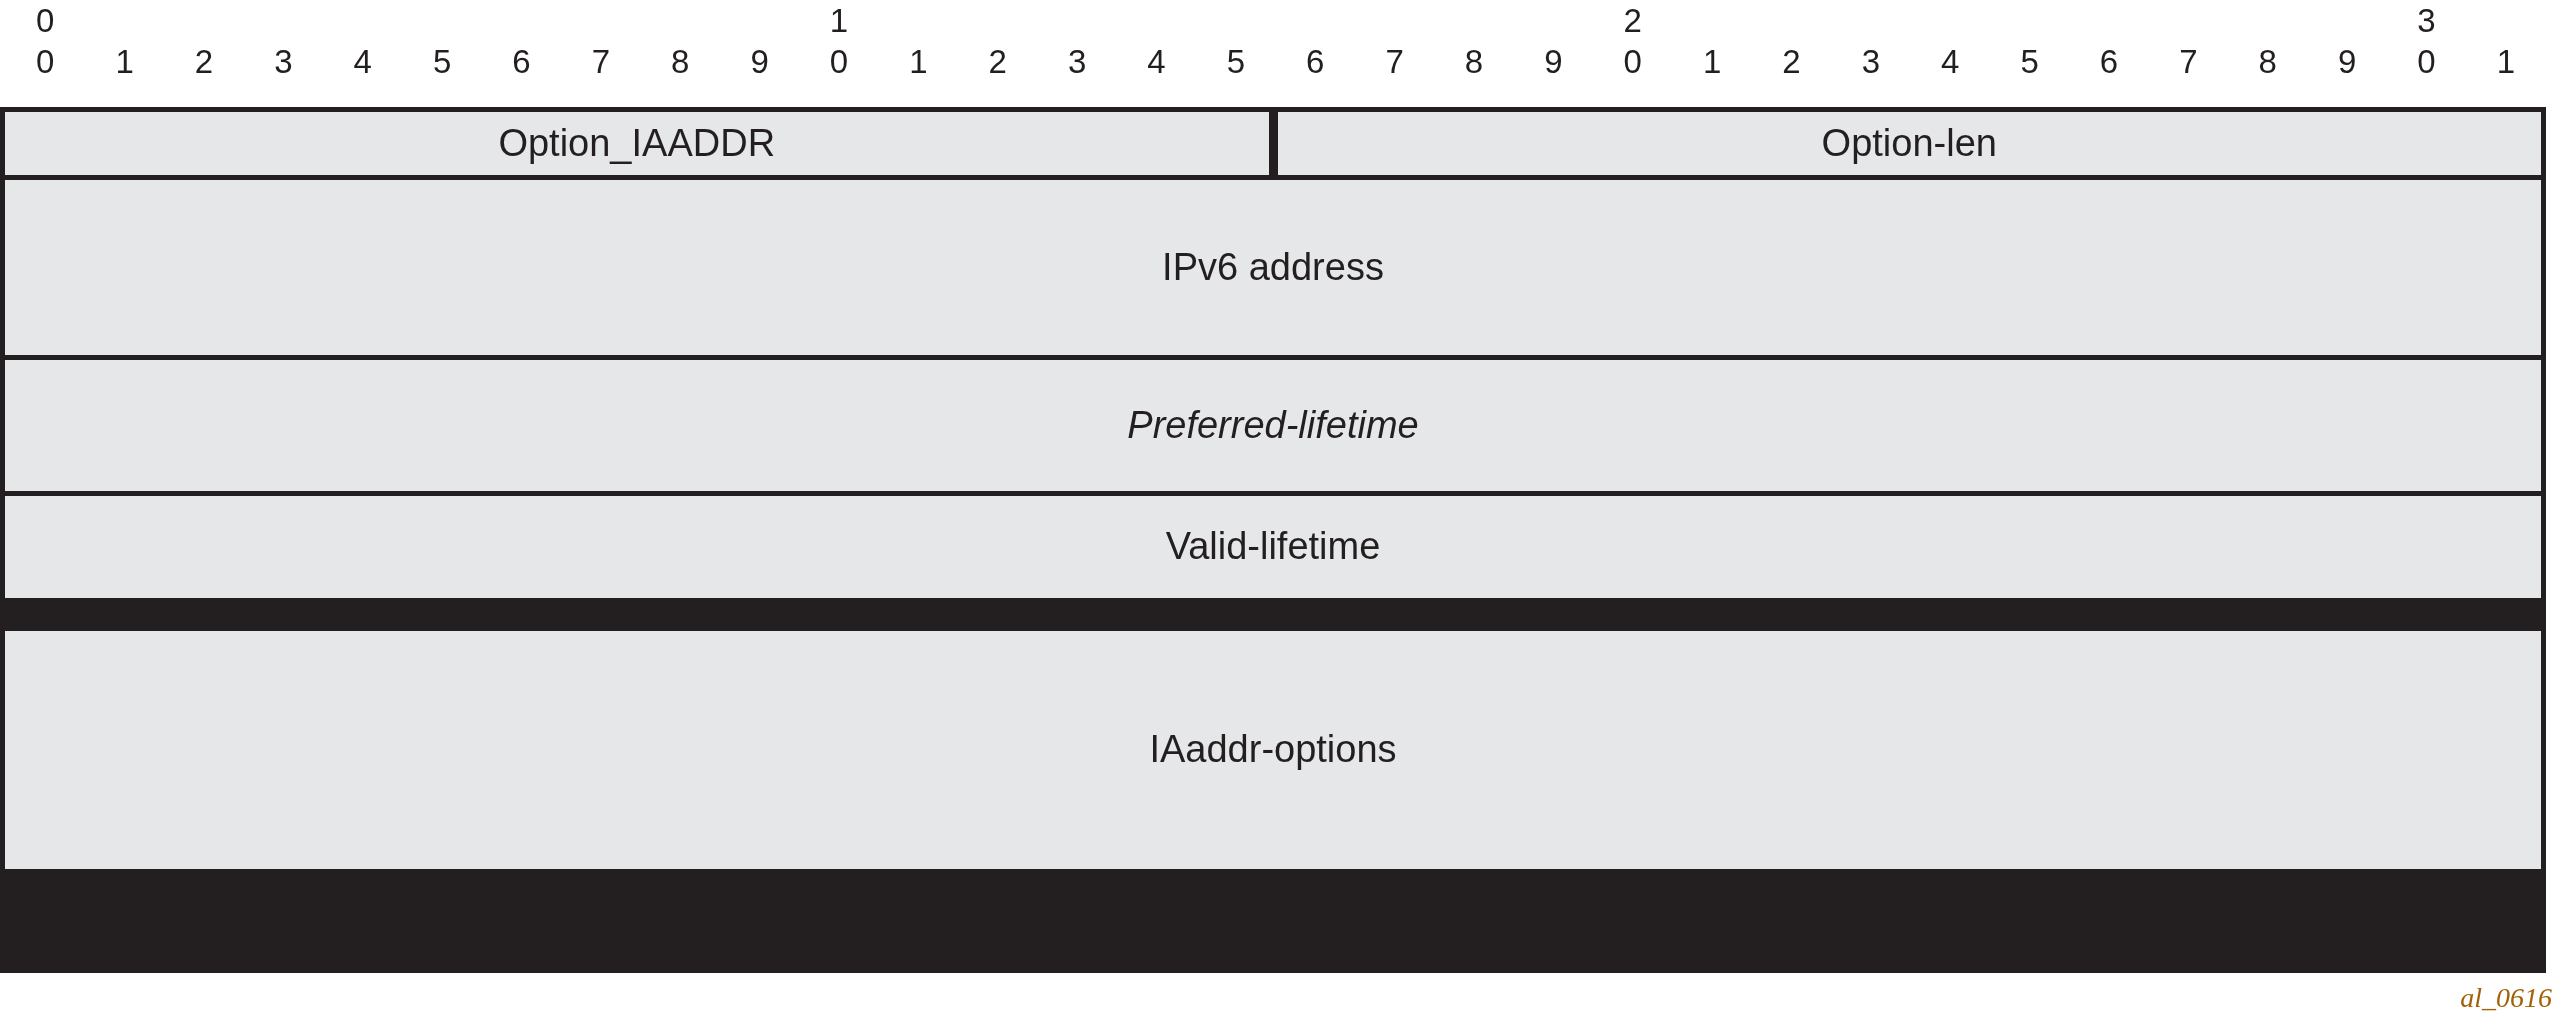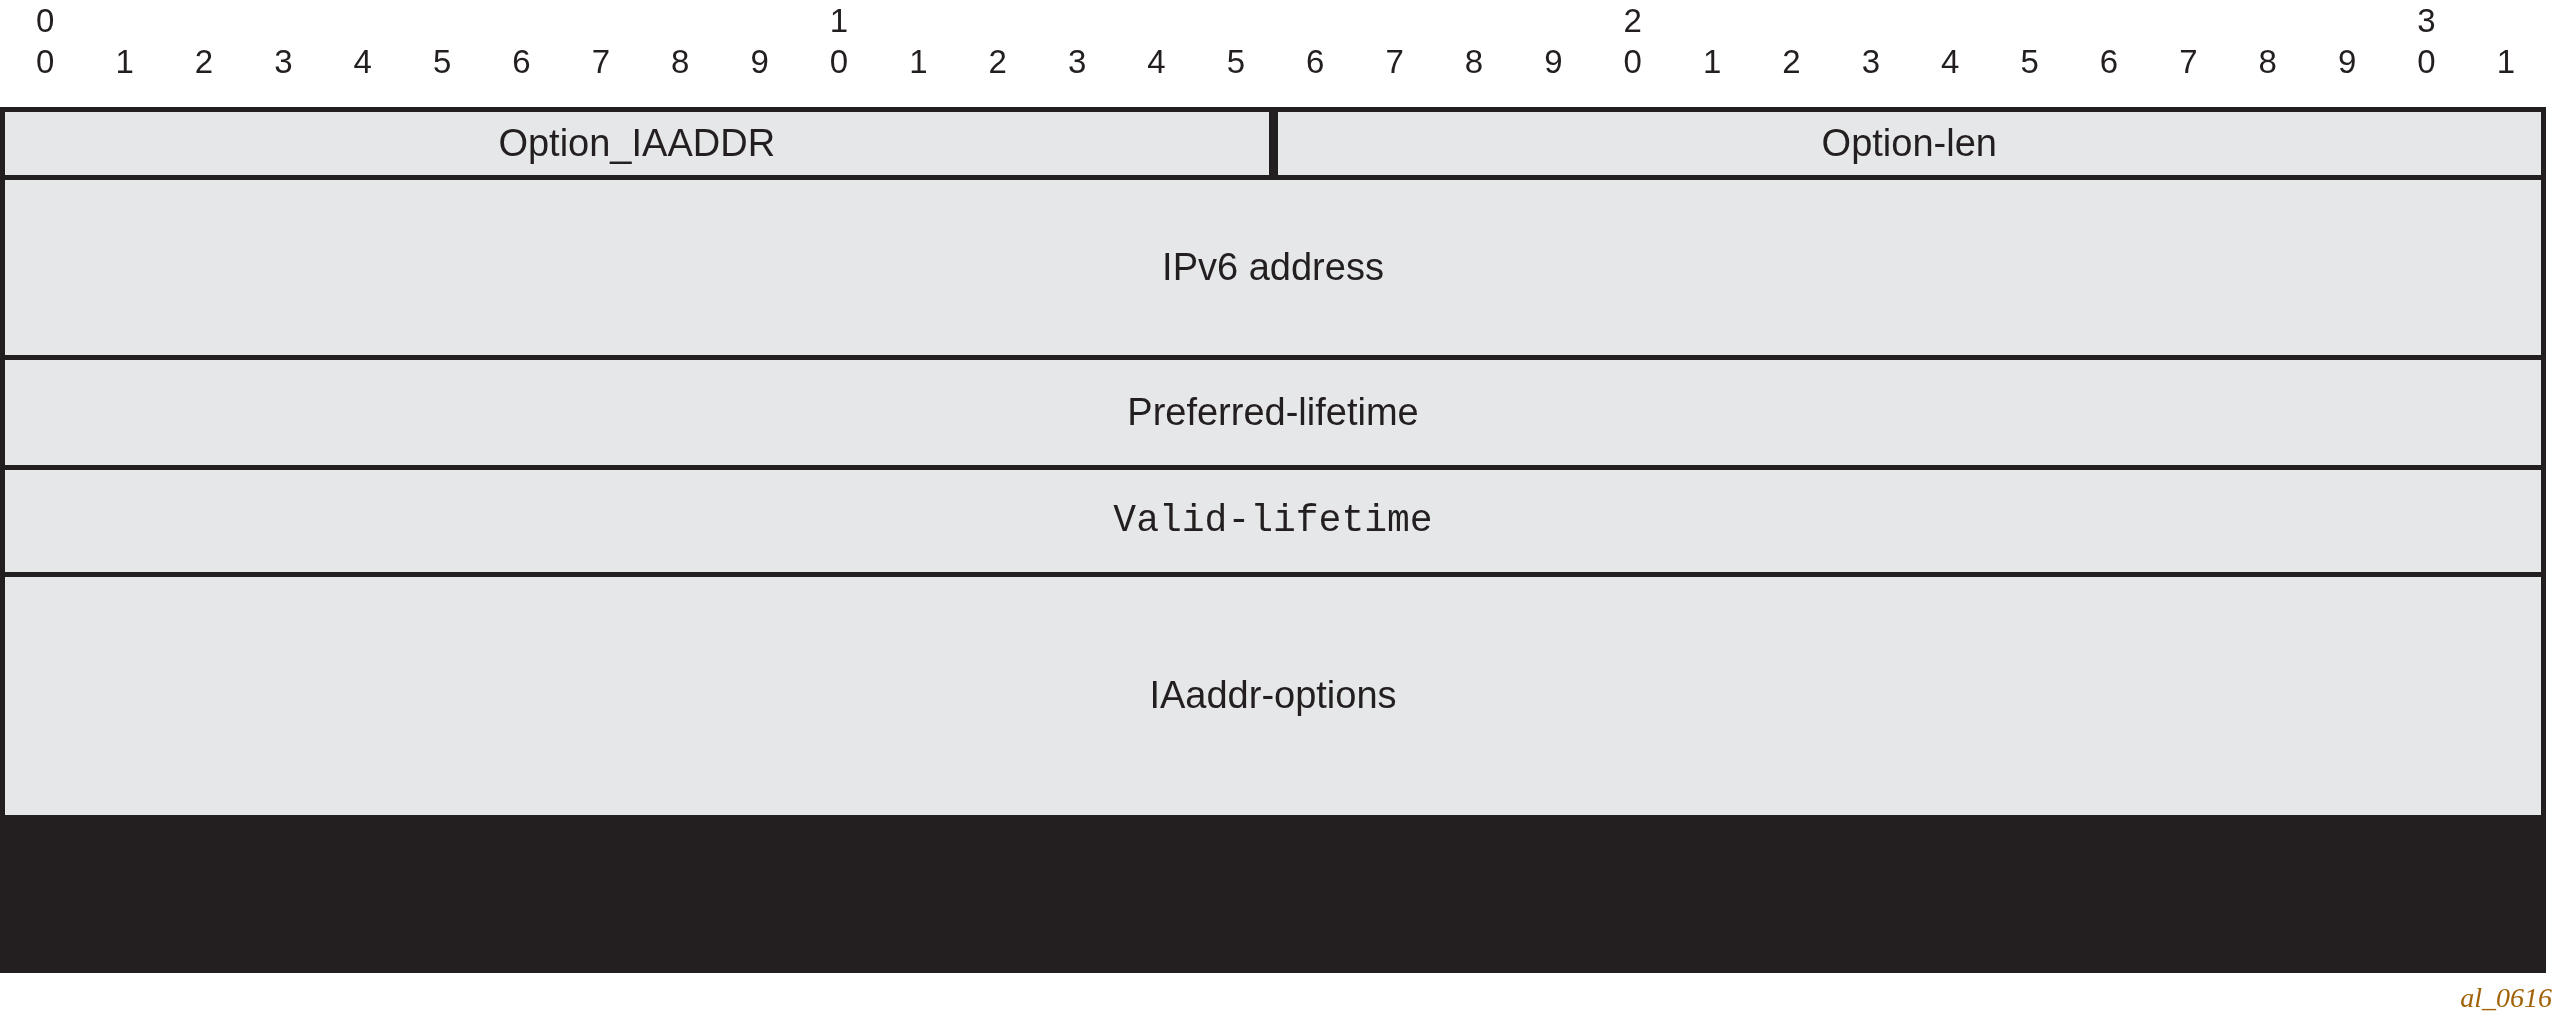--- a/index.html
+++ b/index.html
@@ -83,23 +83,23 @@
     line-height: 1.1;
     box-sizing: border-box;
     overflow: hidden;
     white-space: nowrap;
   }
   .cell + .cell { margin-left: 9px; }
 
   
   .row-header   { height: 68px; }
   .row-address  { height: 180px; }
-  .row-pref     { height: 110px; }
-  .row-valid    { height: 107px; font-family: Liberation Mono, monospace; }
-  .row-options  { height: 238px; }
+  .row-pref     { height: 136px; font-style: italic; }
+  .row-valid    { height: 107px; }
+  .row-options  { height: 238px; margin-top: 28px; }
 
   .cell.half-left  { width: calc(50% - 2.8px); }
   .cell.half-right { width: calc(50% - 2.8px); }
   .cell.full       { width: 100%; }
 
   
   .caption {
     position: absolute;
     right: 24px;
     top: 982px;

